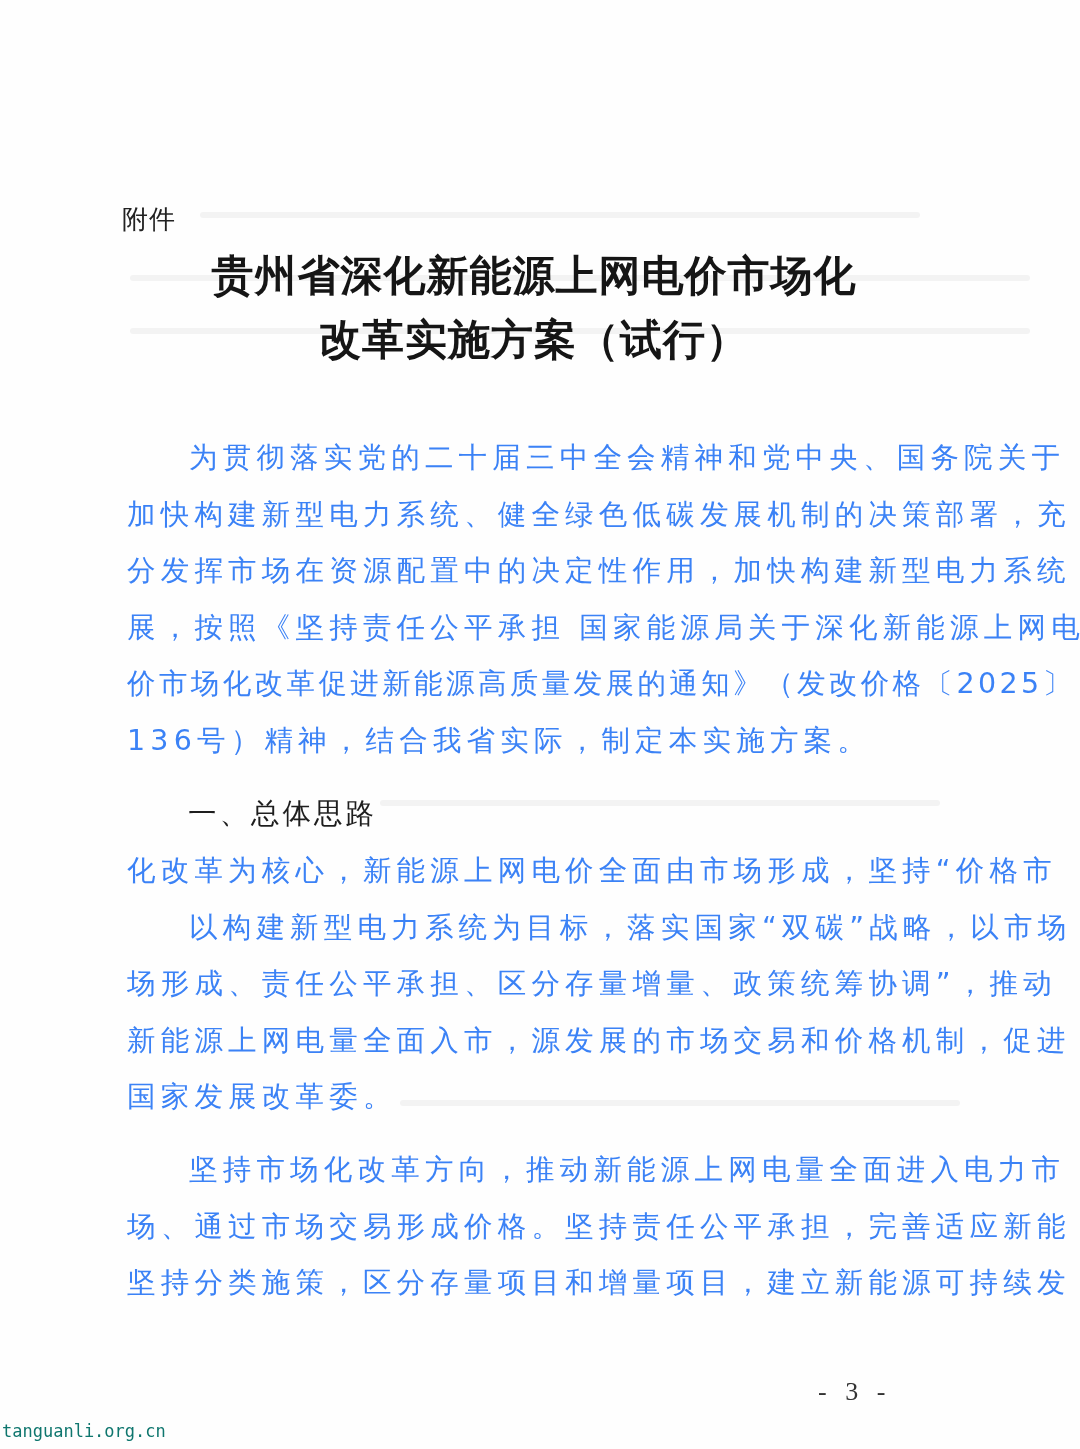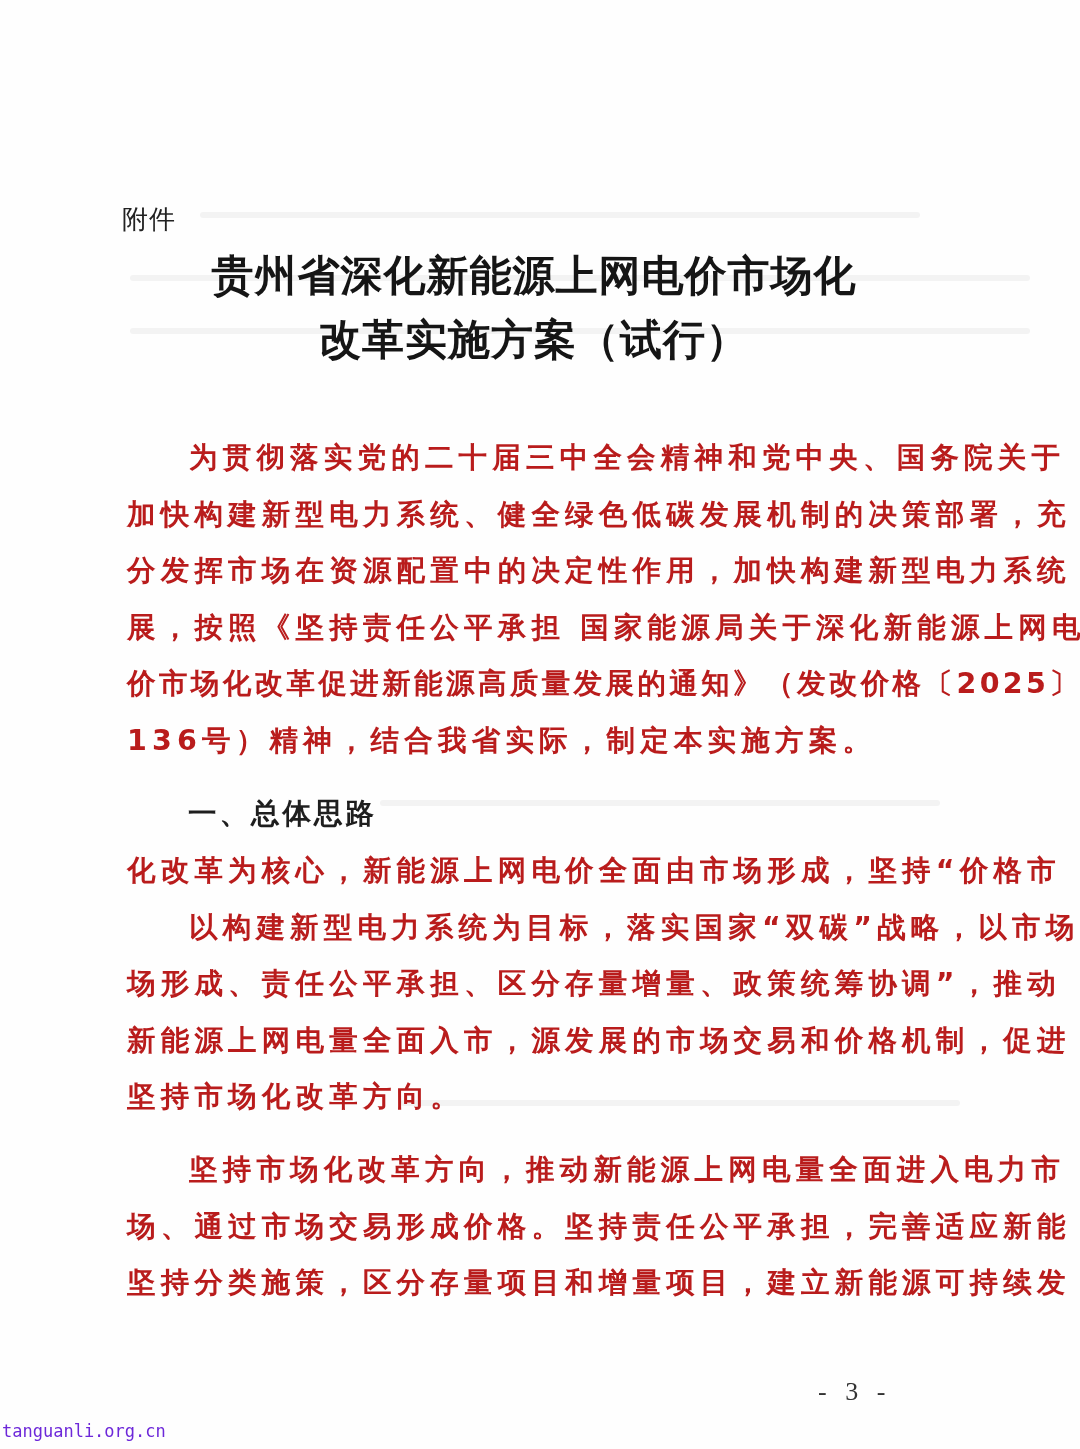--- a/index.html
+++ b/index.html
@@ -45,59 +45,58 @@
     .title-line-1 { top: 248px; left: -6px; }
     .title-line-2 { top: 312px; left: -6px; }
 
     .body-text {
       position: absolute;
       left: 127px;
       width: 830px;
       font-family: "DejaVu Sans", "Liberation Sans", sans-serif;
       font-size: 28.5px;
       line-height: 56.5px;
-      color: #b91c1c;
+      color: #3b82f6;
       letter-spacing: 5.2px;
       text-align: justify;
-      font-weight: bold;
     }
     .para-line {
       display: block;
       white-space: nowrap;
       height: 56.5px;
     }
     .indent { padding-left: 62px; }
 
     .section-heading {
       position: absolute;
       left: 188px;
       top: 795px;
       font-family: "DejaVu Sans", "Liberation Sans", sans-serif;
-      font-weight: bold;
+      font-weight: normal;
       font-size: 28.5px;
       color: #1e1e1e;
       letter-spacing: 3px;
     }
 
     .page-number {
       position: absolute;
       left: 818px;
       top: 1377px;
       font-family: "Liberation Serif", "DejaVu Serif", serif;
       font-size: 26px;
       color: #333;
       letter-spacing: 6px;
     }
     .watermark {
       position: absolute;
       left: 2px;
       top: 1421px;
       font-family: "DejaVu Sans Mono", "Liberation Mono", monospace;
       font-size: 17px;
-      color: #6d28d9;
+      color: #0f766e;
       letter-spacing: 0px;
     }
     
     .bleed {
       position: absolute;
       height: 6px;
       background: #f3f3f3;
       border-radius: 3px;
     }
   </style>
@@ -126,21 +125,21 @@
     <span class="para-line">136号）精神，结合我省实际，制定本实施方案。</span>
   </div>
 
   <div class="section-heading">一、总体思路</div>
 
   <div class="body-text" style="top:843px;">
     <span class="para-line">化改革为核心，新能源上网电价全面由市场形成，坚持“价格市</span>
     <span class="para-line indent">以构建新型电力系统为目标，落实国家“双碳”战略，以市场</span>
     <span class="para-line">场形成、责任公平承担、区分存量增量、政策统筹协调”，推动</span>
     <span class="para-line">新能源上网电量全面入市，源发展的市场交易和价格机制，促进</span>
-    <span class="para-line">坚持市场化改革方向。</span>
+    <span class="para-line">国家发展改革委。</span>
   </div>
 
   <div class="body-text" style="top:1142px;">
     <span class="para-line indent">坚持市场化改革方向，推动新能源上网电量全面进入电力市</span>
     <span class="para-line">场、通过市场交易形成价格。坚持责任公平承担，完善适应新能</span>
     <span class="para-line">坚持分类施策，区分存量项目和增量项目，建立新能源可持续发</span>
   </div>
 
   <div class="page-number">- 3 -</div>
 

